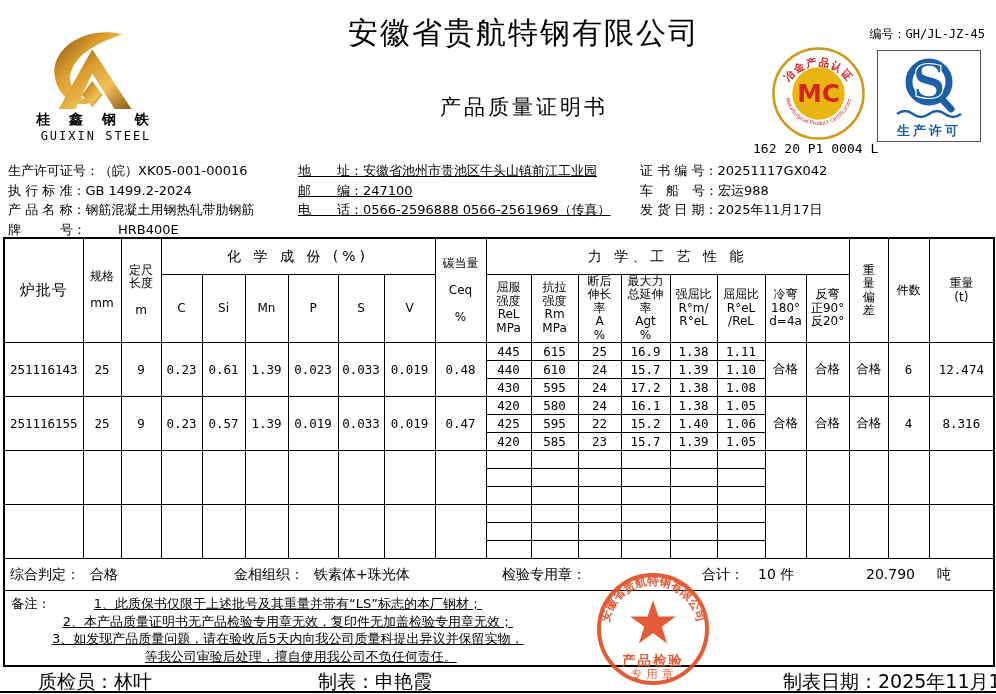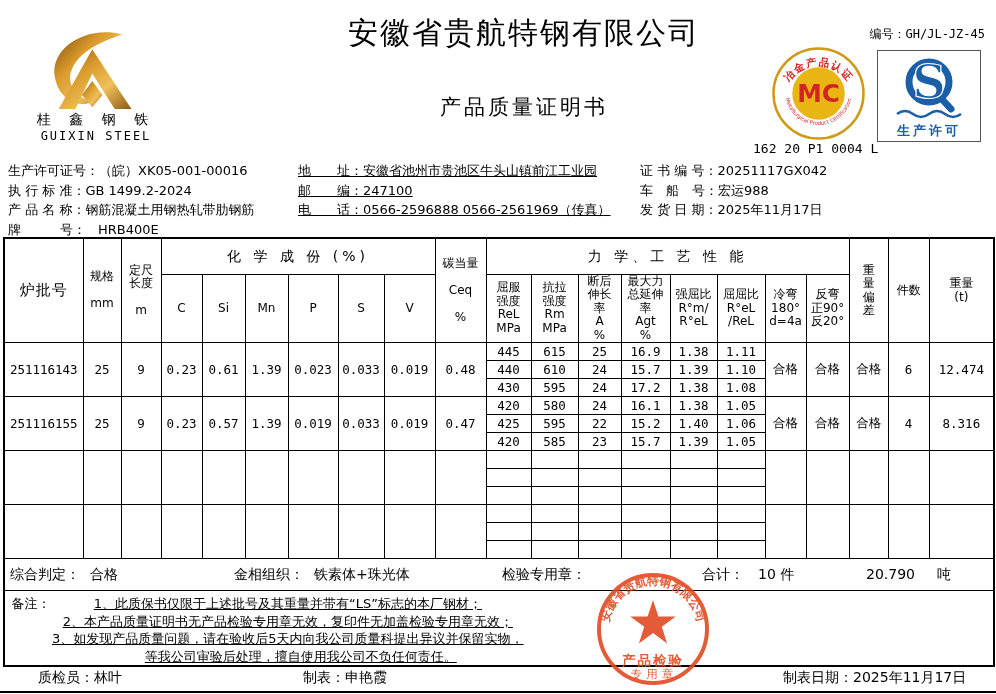--- a/index.html
+++ b/index.html
@@ -9,34 +9,34 @@
   
   .company-title{position:absolute;left:300px;top:13px;width:448px;text-align:center;
      font-family:"DejaVu Serif","Liberation Serif",serif;font-size:30px;letter-spacing:2px;white-space:nowrap;}
   .doc-title{position:absolute;left:300px;top:93px;width:448px;text-align:center;
      font-family:"DejaVu Serif","Liberation Serif",serif;font-size:21px;letter-spacing:3px;}
   .doc-no{position:absolute;top:26px;right:11px;font-size:12px;white-space:nowrap;}
   .doc-no .val{font-family:"DejaVu Sans Mono","Liberation Mono",monospace;}
 
   .logo{position:absolute;left:28px;top:24px;width:136px;text-align:center;}
   .logo svg{display:block;margin:0 auto;}
-  .logo-cn{font-size:14px;font-weight:normal;letter-spacing:7px;margin-top:1px;white-space:nowrap;}
+  .logo-cn{font-size:14px;font-weight:bold;letter-spacing:7px;margin-top:1px;white-space:nowrap;}
   .logo-en{font-size:12px;font-family:"DejaVu Sans Mono","Liberation Mono",monospace;letter-spacing:2px;white-space:nowrap;}
 
   .mc-badge{position:absolute;left:771px;top:46px;width:95px;height:95px;}
   .mc-serial{position:absolute;left:753px;top:141px;width:114px;text-align:center;font-size:13px;
      font-family:"DejaVu Sans Mono","Liberation Mono",monospace;white-space:nowrap;}
   .qs-badge{position:absolute;left:877px;top:50px;width:104px;height:92px;}
 
   
   .info{position:absolute;left:0;top:161px;width:996px;font-size:13px;}
   .icol{position:absolute;top:0;}
   .ic1{left:8px;}  .ic2{left:298px;text-decoration:underline;}  .ic3{left:640px;}
   .irow{height:19.5px;line-height:19.5px;white-space:nowrap;}
-  .grade-val{margin-left:12px;}
+  .grade-val{margin-left:32px;}
 
   
   .doc-table{position:absolute;left:3px;top:237px;border-collapse:collapse;table-layout:fixed;
      width:990px;border:2px solid #000;}
   .doc-table td,.doc-table th{border:1px solid #000;padding:0;text-align:center;vertical-align:middle;
      font-weight:normal;overflow:hidden;}
   .hrowA{height:36px;}
   .hrowB{height:67px;}
   .doc-table th{font-size:12px;line-height:13.5px;white-space:pre-line;}
   th.group{font-size:14px;letter-spacing:4px;}
@@ -51,23 +51,23 @@
   .notes-cell{height:74px;text-align:left;vertical-align:top;font-size:13px;}
   .notes-wrap{display:flex;padding:4px 0 0 5px;line-height:17.6px;}
   .notes-label{flex:0 0 42px;}
   .notes-line{white-space:nowrap;text-decoration:underline;}
   .notes-indent{padding-left:26px;}
 
   
   .stamp{position:absolute;left:596px;top:572px;width:114px;height:114px;opacity:0.9;z-index:6;pointer-events:none;}
 
   
-  .footer{position:absolute;left:0;top:669px;width:844px;height:21px;font-size:14px;text-decoration:underline;}
+  .footer{position:absolute;left:0;top:669px;width:844px;height:21px;font-size:19px;text-decoration:underline;}
   .f-inspector{position:absolute;left:38px;white-space:nowrap;}
-  .f-tabulator{position:absolute;left:303px;white-space:nowrap;}
+  .f-tabulator{position:absolute;left:318px;white-space:nowrap;}
   .f-date{position:absolute;left:783px;white-space:nowrap;}
   .bottom-line{position:absolute;left:0;top:691px;width:996px;height:2px;background:#000;}
 </style>
 </head>
 <body>
 
 <div class="page">
 
   <div class="logo">
     <svg width="112" height="86" viewBox="0 0 120 90">

